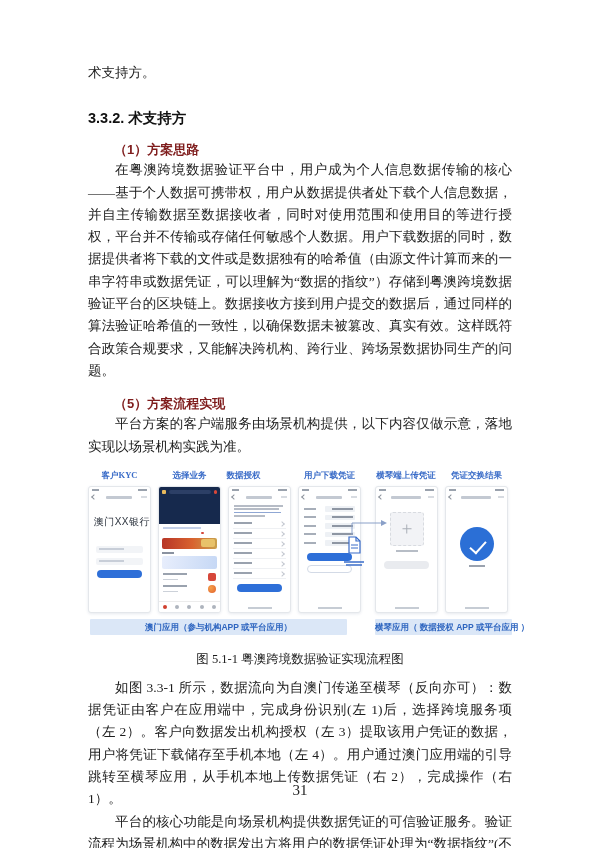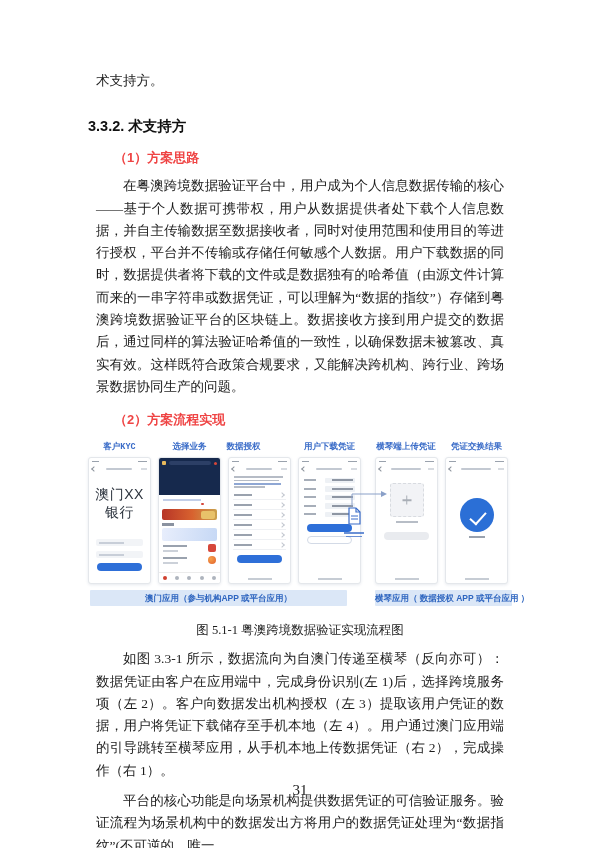--- a/index.html
+++ b/index.html
@@ -1,43 +1,43 @@
 <!DOCTYPE html>
 <html><head>
 <meta charset="utf-8">
 <style>
   html,body{margin:0;padding:0;background:#ffffff;}
   .page{position:relative;width:600px;height:848px;background:#fff;overflow:hidden;
         font-family:"Liberation Serif","DejaVu Serif",serif;color:#1c1c1c;}
   .content{position:absolute;left:88px;top:62px;width:424px;}
-  p.body{margin:8px;font-size:13.5px;line-height:22.3px;text-align:justify;text-indent:2em;color:#1c1c1c;}
+  p.body{margin:0;font-size:13.5px;line-height:22.3px;text-align:justify;text-indent:2em;color:#1c1c1c;}
   p.body.noindent{text-indent:0;}
   .section{margin:25px 0 0 0;font-family:"Liberation Sans","DejaVu Sans",sans-serif;
            font-weight:bold;font-size:14.5px;color:#111;}
   .sub{margin:13px 0 0 0;font-family:"Liberation Sans","DejaVu Sans",sans-serif;
-       font-weight:bold;font-size:13px;color:#ef4444;text-indent:2em;}
+       font-weight:bold;font-size:13px;color:#7f1d1d;text-indent:2em;}
   .pfirst{margin-top:5px;}
   
   .figure{position:relative;height:168px;margin-top:12px;}
   .colhead{position:absolute;top:0;width:63px;height:12px;text-align:center;white-space:nowrap;
-           font-family:Liberation Mono, monospace;font-weight:bold;
+           font-family:Liberation Serif, serif;font-weight:bold;
            font-size:8.5px;color:#3a6cc8;}
   .phone{position:absolute;top:16px;width:63px;height:127px;background:#fff;
          border:1px solid #e4e7eb;border-radius:3px;box-sizing:border-box;
          box-shadow:0 1px 3px rgba(60,80,120,.12);overflow:hidden;}
   .sb{height:6px;position:relative;}
   .sb::before{content:"";position:absolute;left:3px;top:2.5px;width:7px;height:1.5px;background:#9aa2ad;}
   .sb::after{content:"";position:absolute;right:3px;top:2.5px;width:9px;height:1.5px;background:#9aa2ad;}
   .nav{height:9px;display:flex;align-items:center;padding:0 3px;}
   .backchev{width:3px;height:3px;border-left:1px solid #8b929c;border-bottom:1px solid #8b929c;
             transform:rotate(45deg);flex:0 0 auto;}
   .navt{margin:0 auto;width:26px;height:2.5px;background:#c3c9d2;border-radius:1px;}
   .navr{width:6px;height:2px;background:#d7dbe1;flex:0 0 auto;}
-  .bank{margin-top:13px;text-align:center;font-family:"Liberation Sans","DejaVu Sans",sans-serif;
-        font-size:14px;color:#2f3640;letter-spacing:.5px;}
+  .bank{margin-top:13px;text-align:right;font-family:"Liberation Sans","DejaVu Sans",sans-serif;
+        font-size:10px;color:#2f3640;letter-spacing:.5px;}
   .inp{margin:0 7px 5px;height:7px;background:#f2f4f7;border-radius:2px;position:relative;}
   .inp::before{content:"";position:absolute;left:2.5px;top:2.5px;width:55%;height:2px;background:#c8ced8;}
   .inp.first{margin-top:17px;}
   .pill{height:8px;border-radius:4px;margin:0 8px;}
   .pill.blue{background:#2e6fd8;}
   .pill.gray{background:#e9ebef;}
   .pill.outline{background:#fff;border:1px solid #d3dae6;box-sizing:border-box;}
   
   .p2h{background:#16294d;height:35px;padding-top:2px;}
   .p2r1{display:flex;align-items:center;padding:1px 3px 2px;}
@@ -131,21 +131,22 @@
 
 <div class="page">
   <div class="content">
 
     <p class="body noindent">术支持方。</p>
 
     <h2 class="section">3.3.2. 术支持方</h2>
     <h3 class="sub">（1）方案思路</h3>
     <p class="body pfirst">在粤澳跨境数据验证平台中，用户成为个人信息数据传输的核心——基于个人数据可携带权，用户从数据提供者处下载个人信息数据，并自主传输数据至数据接收者，同时对使用范围和使用目的等进行授权，平台并不传输或存储任何敏感个人数据。用户下载数据的同时，数据提供者将下载的文件或是数据独有的哈希值（由源文件计算而来的一串字符串或数据凭证，可以理解为“数据的指纹”）存储到粤澳跨境数据验证平台的区块链上。数据接收方接到用户提交的数据后，通过同样的算法验证哈希值的一致性，以确保数据未被篡改、真实有效。这样既符合政策合规要求，又能解决跨机构、跨行业、跨场景数据协同生产的问题。</p>
 
-    <h3 class="sub">（2）方案流程实现</h3>
+    <h3 class="sub">（5）方案流程实现</h3>
+    <p class="body pfirst">平台方案的客户端服务由场景机构提供，以下内容仅做示意，落地实现以场景机构实践为准。</p>
 
     <div class="figure">
 
       <div class="colhead" style="left:0">客户KYC</div>
       <div class="colhead" style="left:70px">选择业务</div>
       <div class="colhead" style="left:124px">数据授权</div>
       <div class="colhead" style="left:210px">用户下载凭证</div>
       <div class="colhead" style="left:283px;width:70px">横琴端上传凭证</div>
       <div class="colhead" style="left:357px">凭证交换结果</div>
 

